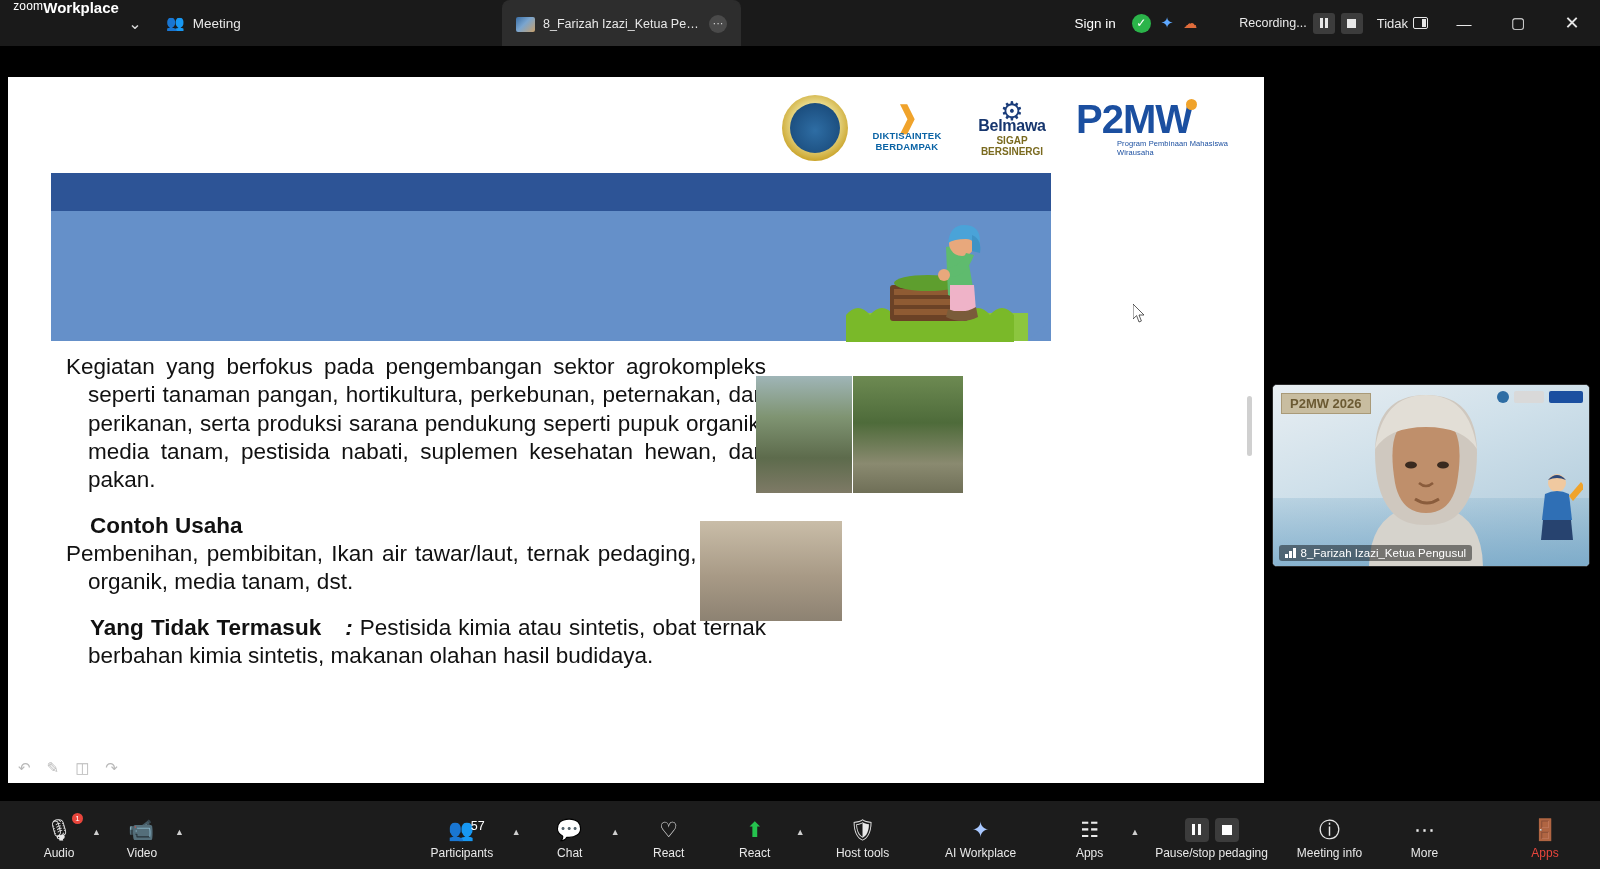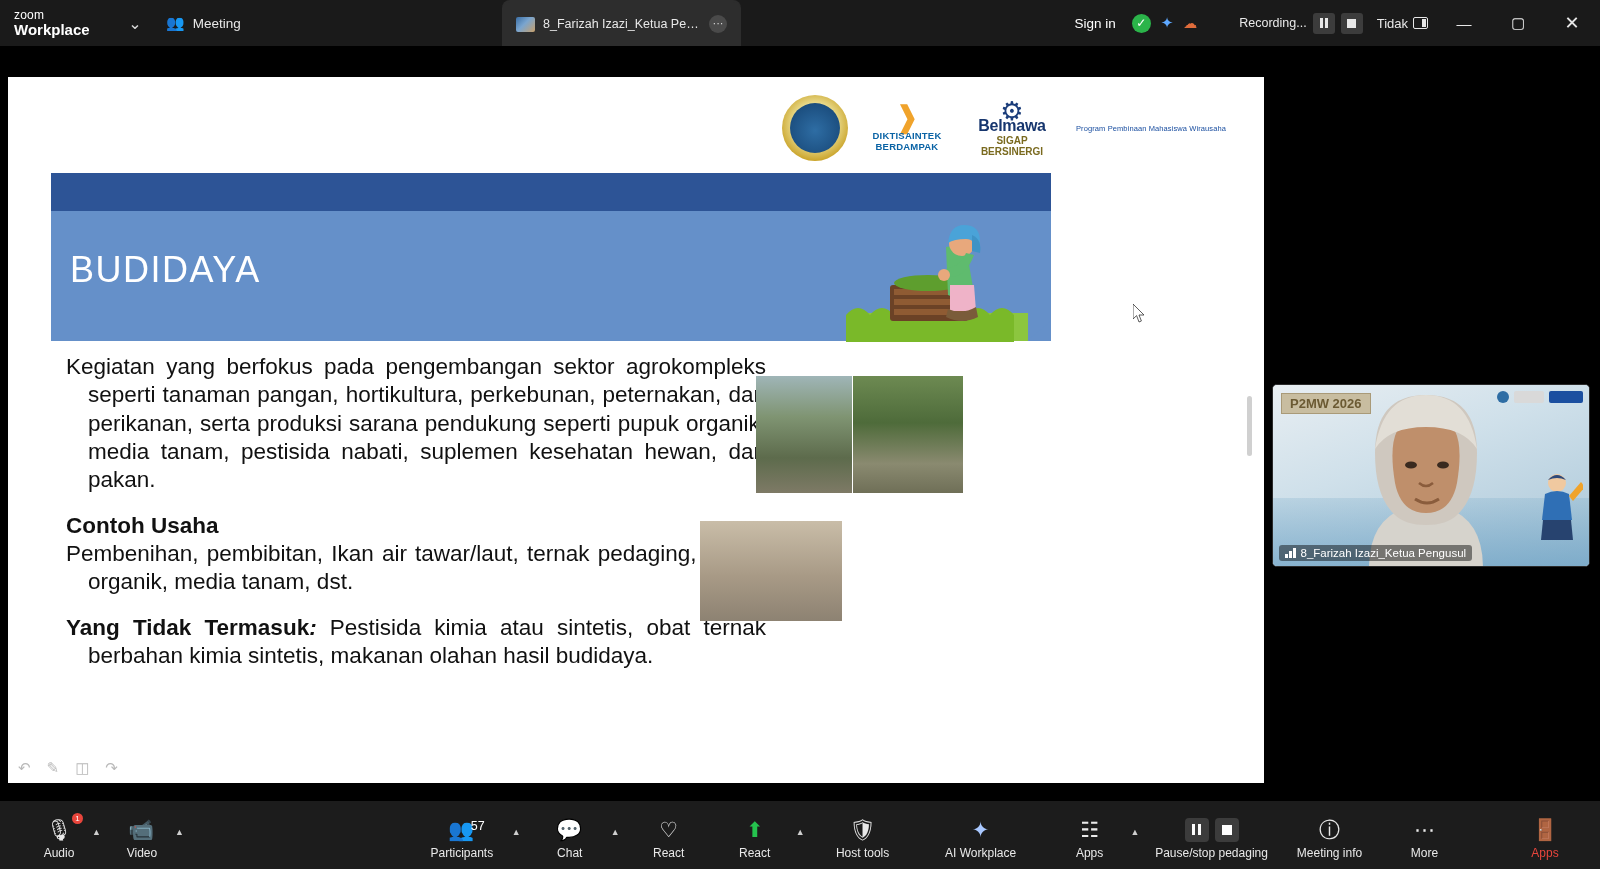--- a/index.html
+++ b/index.html
@@ -10,21 +10,21 @@
     overflow: hidden;
   }
   body { position: relative; }
 
   
   .titlebar {
     position: absolute; top: 0; left: 0; width: 1600px; height: 46px;
     background: #1a1a1a; display: flex; align-items: stretch;
   }
   .brand {
-    width: 118px; display: flex; flex-direction: column; justify-content: center;
+    width: 118px; display: flex; flex-direction: row; justify-content: center;
     padding-left: 14px; color: #fff;
   }
   .brand .b1 { font-size: 12px; line-height: 13px; letter-spacing: .2px; }
   .brand .b2 { font-size: 15px; line-height: 16px; font-weight: 600; }
   .brand-caret {
     width: 34px; display: flex; align-items: center; justify-content: center;
     color: #d6d6d6;
   }
   .tab {
     display: flex; align-items: center; gap: 8px;
@@ -93,42 +93,42 @@
   .logo-dik { width: 82px; text-align: center; }
   .logo-dik .sw { font-size: 30px; color: #f0a32b; line-height: 26px; }
   .logo-dik .t1 { font-size: 9.5px; font-weight: 700; color: #0a63a5; letter-spacing: .2px; }
   .logo-dik .t2 { font-size: 9.5px; font-weight: 700; color: #0a63a5; letter-spacing: .2px; }
   .logo-bel { width: 92px; text-align: center; }
   .logo-bel .cog { font-size: 26px; color: #1b3d7a; line-height: 24px; }
   .logo-bel .t1 { font-size: 16px; font-weight: 800; color: #17366e; letter-spacing: -.3px; margin-top: -6px; }
   .logo-bel .t2 { font-size: 10px; font-weight: 700; color: #7a6a1f; }
   .logo-p2mw { width: 158px; }
   .logo-p2mw .big { font-size: 40px; font-weight: 800; color: #1b4fa0; letter-spacing: -1px; line-height: 40px; }
-  .logo-p2mw .sub { font-size: 7.5px; color: #1b4fa0; letter-spacing: .1px; }
+  .logo-p2mw .sub { font-size: 7.5px; color: #1b4fa0; letter-spacing: .1px; margin-left: 41px; }
   .p2mw-dot { width: 11px; height: 11px; border-radius: 50%; background: #f0a32b; display: inline-block; vertical-align: top; margin-left: -6px; }
 
   .band-dark { position: absolute; left: 43px; top: 96px; width: 1000px; height: 38px; background: #2d5496; }
   .band-light { position: absolute; left: 43px; top: 134px; width: 1000px; height: 130px; background: #6590c9; }
   .band-title {
     position: absolute; left: 62px; top: 172px; color: #fff; font-size: 36px;
     letter-spacing: 1.5px; font-weight: 400;
   }
   .band-corner {
     position: absolute; left: 1019px; top: 244px; width: 0; height: 0;
     border-left: 24px solid #6590c9; border-bottom: 20px solid transparent;
   }
   .farmer { position: absolute; left: 830px; top: 140px; width: 200px; height: 125px; }
 
   .body-text {
     position: absolute; left: 58px; top: 276px; width: 700px;
     font-size: 22.5px; color: #111; line-height: 1.26;
   }
   .body-text p { text-align: justify; }
   .body-text .ind { padding-left: 22px; text-indent: -22px; }
-  .hd { font-weight: 700; }
+  .hd { font-weight: 700; margin-left: 24px; }
   .it { font-style: italic; }
   .gap { height: 17px; }
 
   .ph { position: absolute; background: #7d8c6a; overflow: hidden; }
   .ph1 { left: 748px; top: 299px; width: 96px; height: 117px;
     background: linear-gradient(180deg,#9fb5b7 0%, #7f9472 35%, #5d6b4c 70%, #7e7a66 100%); }
   .ph2 { left: 845px; top: 299px; width: 110px; height: 117px;
     background: linear-gradient(180deg,#6d8a52 0%, #4e6b3a 40%, #8a8a70 75%, #6f6f57 100%); }
   .ph3 { left: 692px; top: 444px; width: 142px; height: 100px;
     background: linear-gradient(180deg,#c9bda8 0%, #a89a86 55%, #8d8272 100%); }
@@ -256,28 +256,28 @@
         <div class="sw">❱</div>
         <div class="t1">DIKTISAINTEK</div>
         <div class="t2">BERDAMPAK</div>
       </div>
       <div class="logo-bel">
         <div class="cog">⚙</div>
         <div class="t1">Belmawa</div>
         <div class="t2">SIGAP BERSINERGI</div>
       </div>
       <div class="logo-p2mw">
+        <div class="big"><span>P2MW</span><span class="p2mw-dot"></span></div>
         <div class="sub">Program Pembinaan Mahasiswa Wirausaha</div>
       </div>
     </div>
 
     <div class="band-dark"></div>
     <div class="band-light"></div>
     <div class="band-corner"></div>
-    <div class="band-title">BUDIDAYA</div>
 
     <svg class="farmer" viewBox="0 0 200 125">
       <path d="M40 96 L150 96 L150 50 L40 50 Z" fill="#8b5a2b" opacity="0"></path>
       <rect x="10" y="96" width="180" height="28" fill="#8cc63f"></rect>
       <path d="M8 98 q12 -14 24 0 q12 -14 24 0 q12 -14 24 0 q12 -14 24 0 q12 -14 24 0 q12 -14 24 0 q12 -14 24 0 l0 28 l-168 0 Z" fill="#7ab929"></path>
       <rect x="52" y="68" width="78" height="36" rx="3" fill="#6b4226"></rect>
       <rect x="56" y="72" width="70" height="6" fill="#8f5b33"></rect>
       <rect x="56" y="82" width="70" height="6" fill="#8f5b33"></rect>
       <rect x="56" y="92" width="70" height="6" fill="#8f5b33"></rect>
       <ellipse cx="90" cy="66" rx="34" ry="8" fill="#5e9e2e"></ellipse>

